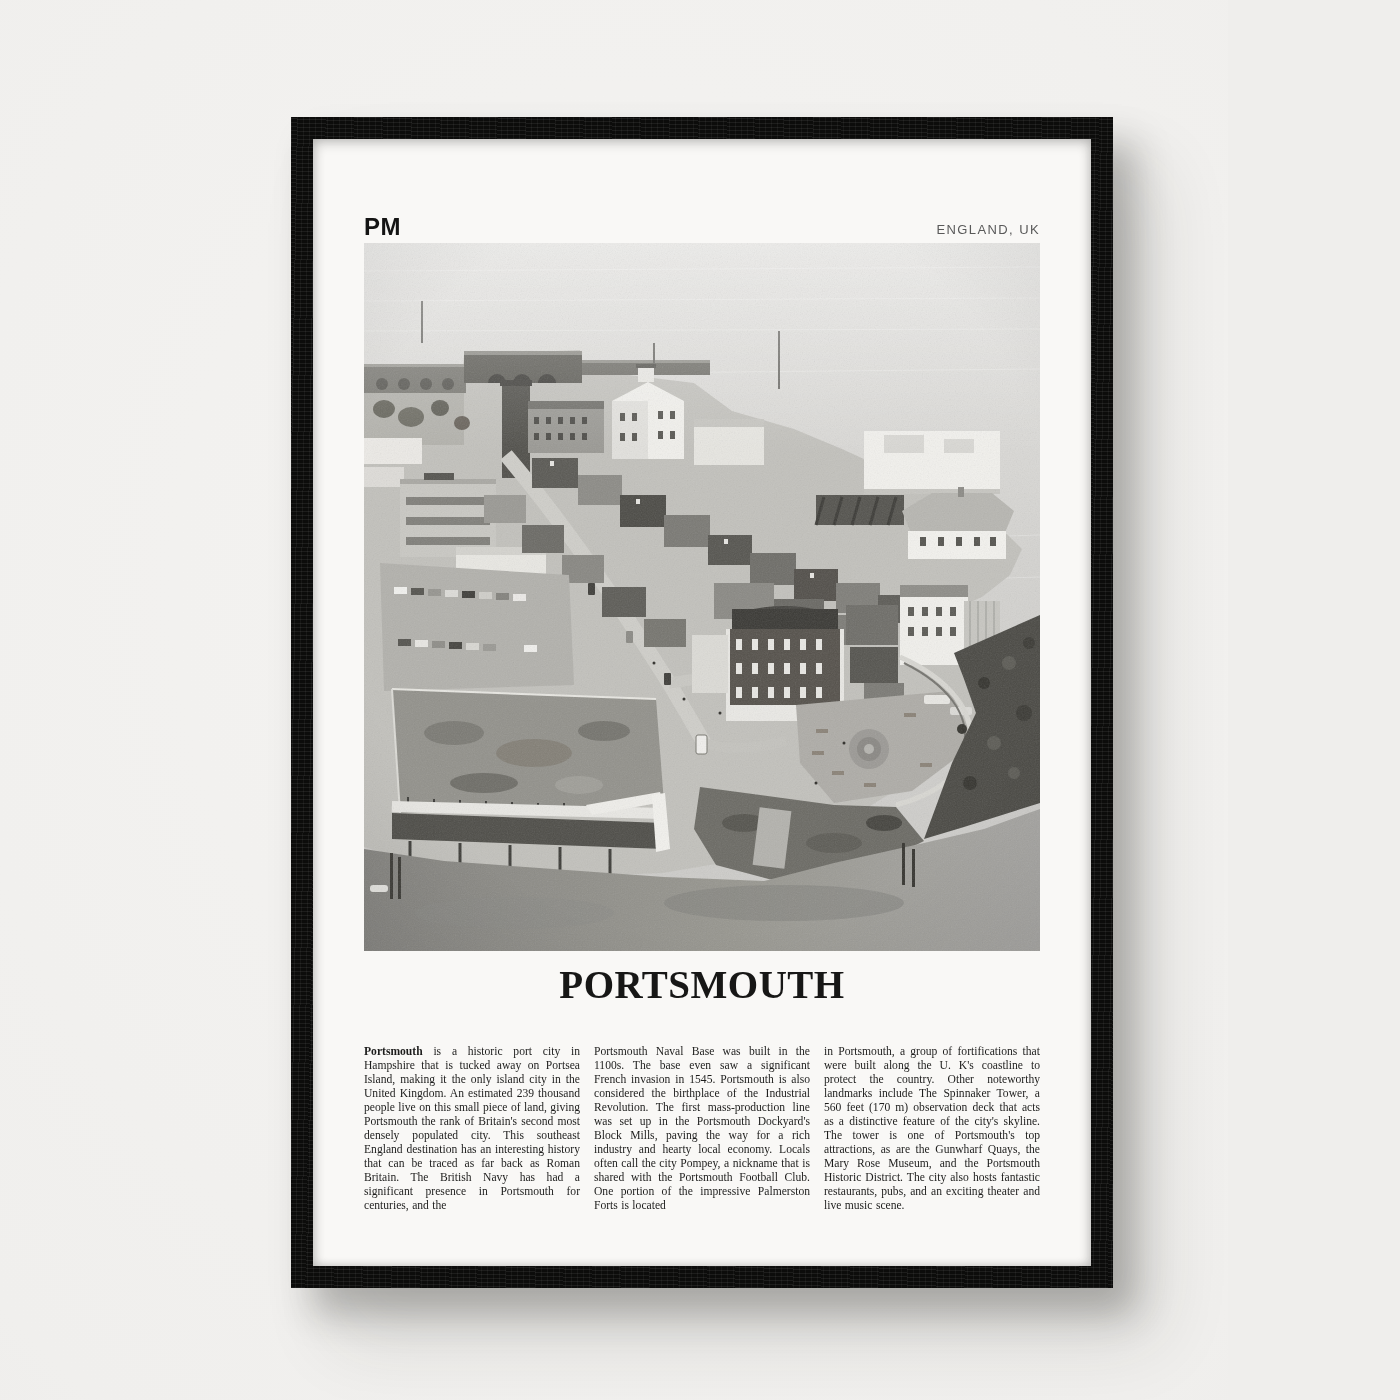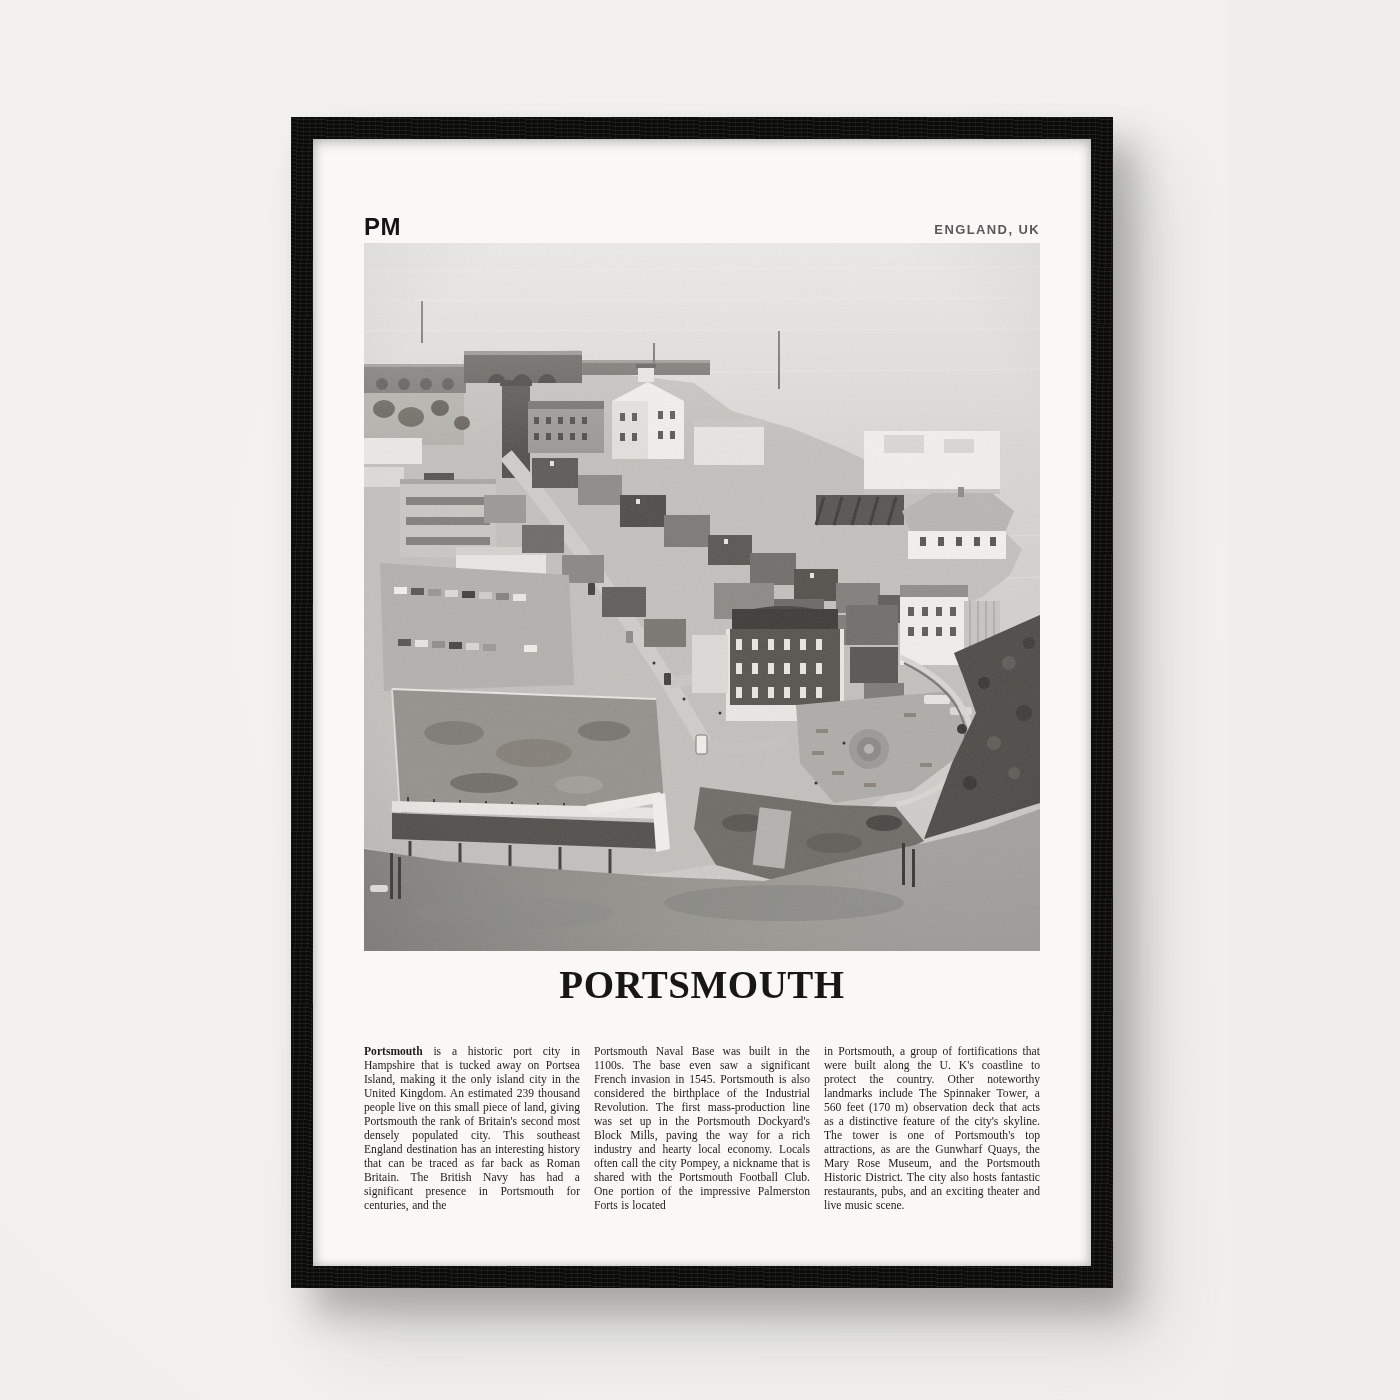--- a/index.html
+++ b/index.html
@@ -18,21 +18,21 @@
     box-shadow: 22px 26px 34px rgba(40,38,36,0.28), 44px 52px 70px rgba(40,38,36,0.12);
   }
   .poster{
     position:absolute;inset:22px;background:#f9f8f6;box-sizing:border-box;
     padding:74px 51px 0 51px;
     box-shadow: inset 0 5px 12px rgba(0,0,0,0.16), inset 5px 0 10px rgba(0,0,0,0.07),
                 inset -5px 0 10px rgba(0,0,0,0.07), inset 0 -3px 8px rgba(0,0,0,0.06);
   }
   .poster-header{display:flex;justify-content:space-between;align-items:flex-end;height:26px;margin-bottom:4px;}
   .brand{font-weight:bold;font-size:24px;line-height:1;letter-spacing:0.5px;color:#141414;}
-  .location{font-size:13px;line-height:1;letter-spacing:1.4px;color:#595959;padding-bottom:3px;font-weight:bold;}
+  .location{font-size:13px;line-height:1;letter-spacing:1.4px;color:#595959;padding-bottom:3px;}
   .photo{position:relative;width:676px;height:708px;background:#d6d5d2;overflow:hidden;}
   .photo svg{display:block;width:100%;height:100%;}
   .poster-title{
     margin-top:13px;text-align:center;
     font-family:"Liberation Serif", serif;font-weight:bold;font-size:39px;line-height:1.1;
     letter-spacing:0.5px;color:#171716;
   }
   .columns{display:flex;gap:14px;margin-top:17px;}
   .col{
     flex:1;min-width:0;

